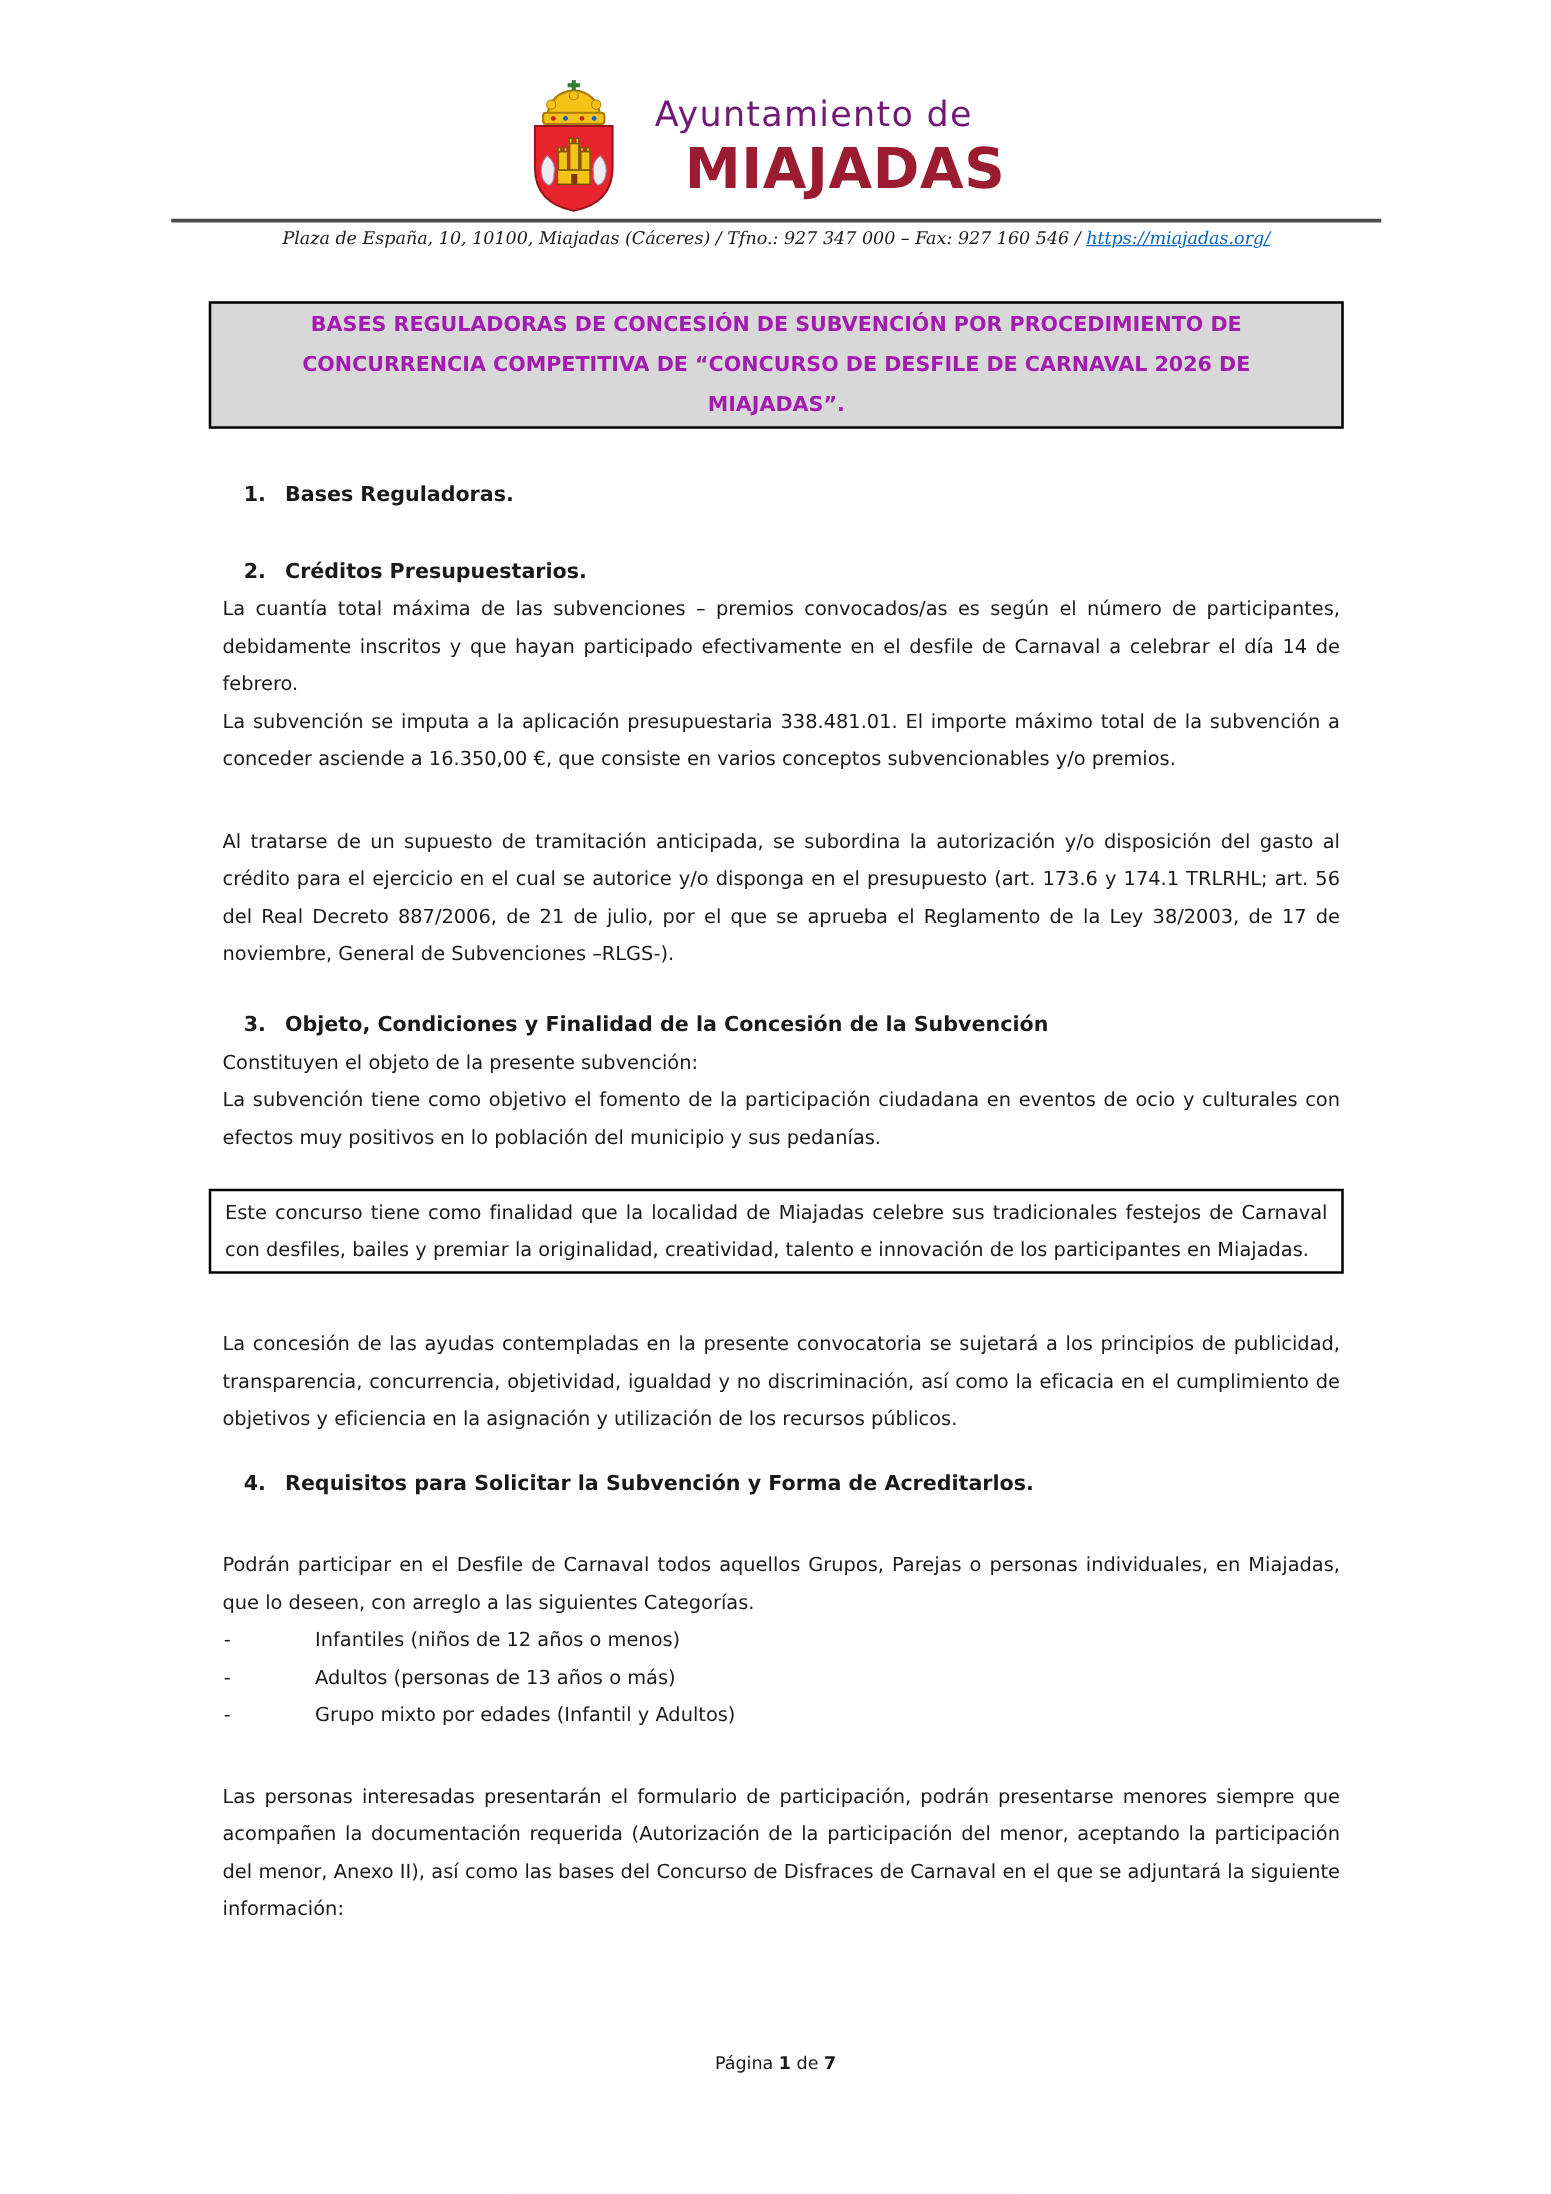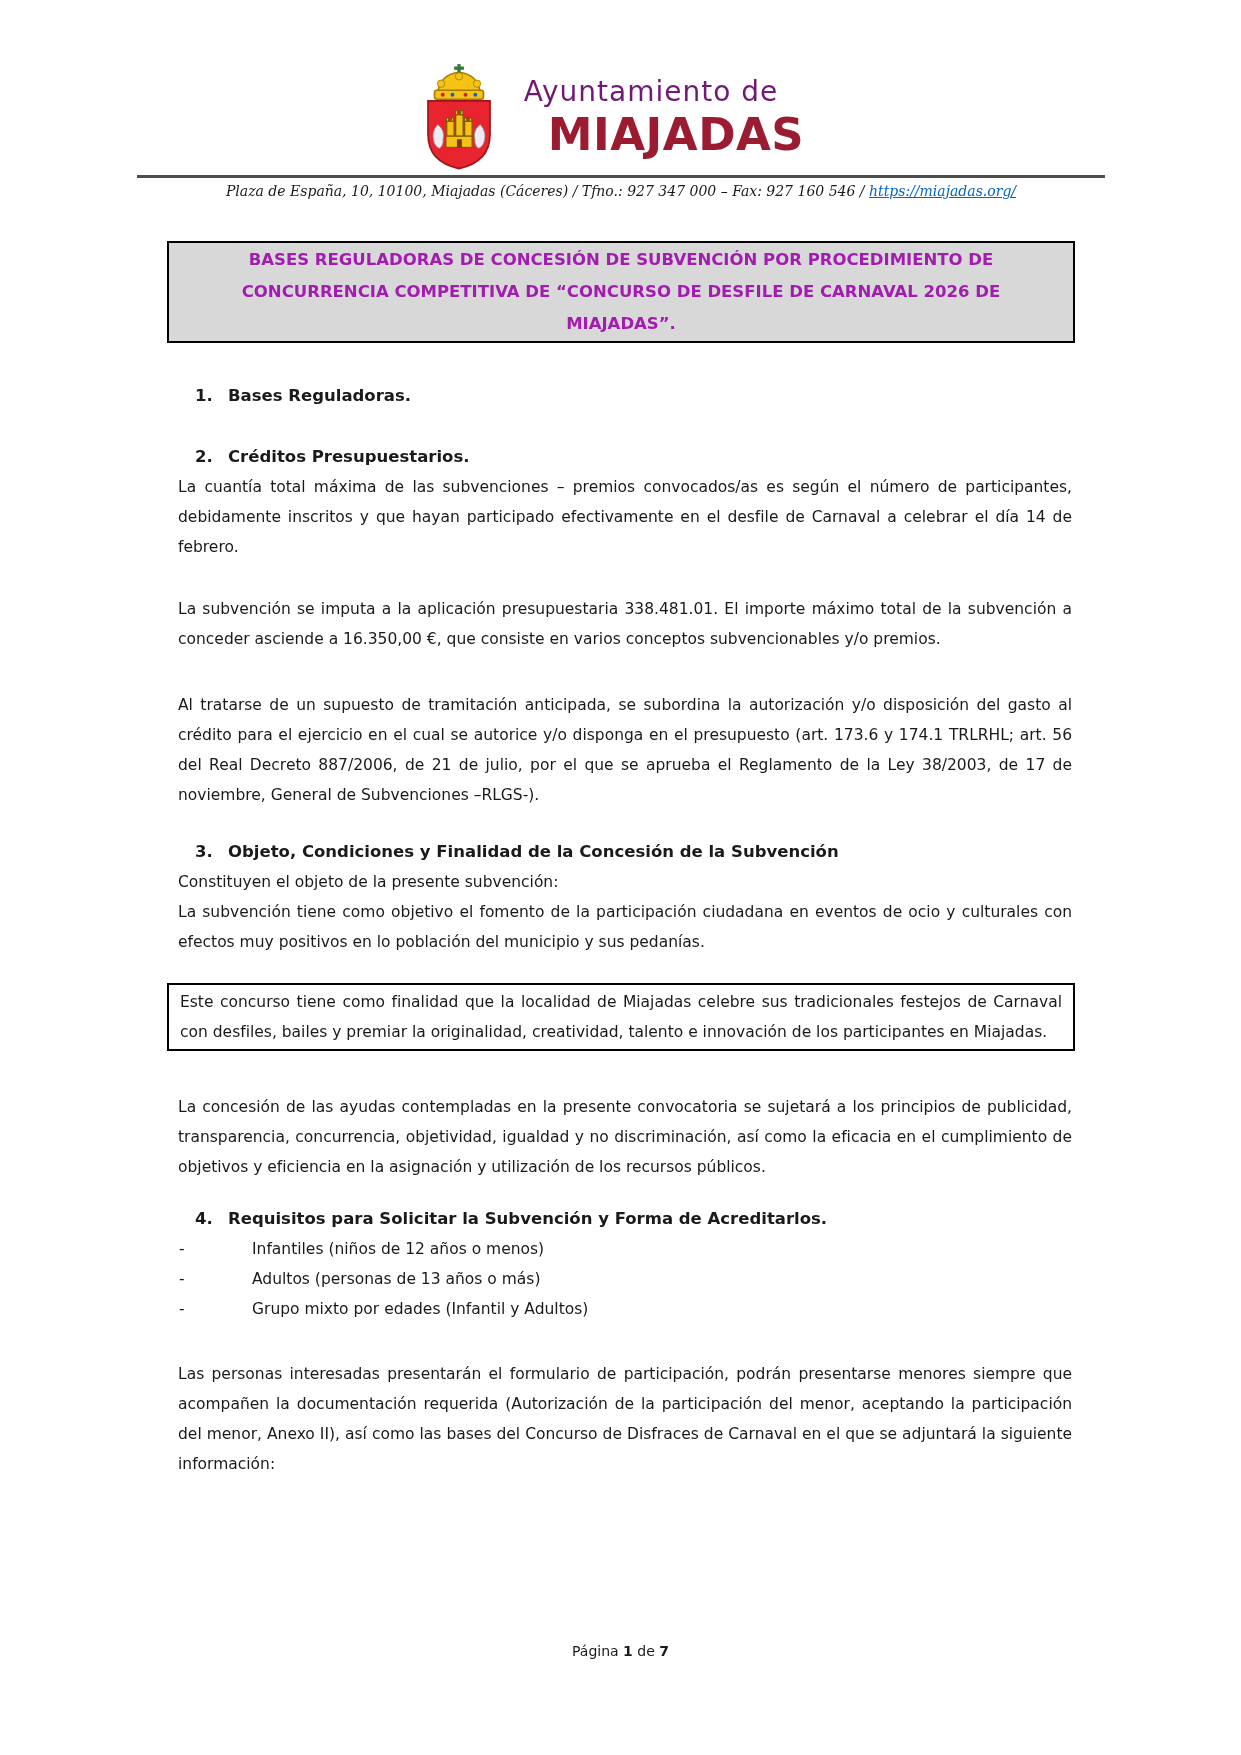--- a/index.html
+++ b/index.html
@@ -41,21 +41,21 @@
   .sec-num{width:33px;flex:none;}
   .h1{margin-top:38px;}
   .h2{margin-top:31px;}
   .h3{margin-top:27px;}
   .h4{margin-top:22px;}
   .para{
     font-size:15.5px;line-height:30px;
     text-align:justify;
     margin:0;padding:0 3px 0 11px;
   }
-  .mt32{margin-top:32px;}
+  .mt32{}
   .mt35{margin-top:35px;}
   .mt36{margin-top:36px;}
   .mt41{margin-top:41px;}
   .boxed-note{
     margin-top:26px;
     border:2px solid #000;
     background:#fff;
     padding:2px 10px;
   }
   .boxed-note .para{padding:0 1px;}
@@ -141,20 +141,21 @@
   <div class="boxed-note">
     <p class="para">Este concurso tiene como finalidad que la localidad de Miajadas celebre sus tradicionales festejos de Carnaval con desfiles, bailes y premiar la originalidad, creatividad, talento e innovación de los participantes en Miajadas.</p>
   </div>
 
   <p class="para mt41">La concesión de las ayudas contempladas en la presente convocatoria se sujetará a los principios de publicidad, transparencia, concurrencia, objetividad, igualdad y no discriminación, así como la eficacia en el cumplimiento de objetivos y eficiencia en la asignación y utilización de los recursos públicos.</p>
 
   <div class="sec-heading h4">
     <span class="sec-num">4.</span>
     <span>Requisitos para Solicitar la Subvención y Forma de Acreditarlos.</span>
   </div>
+  <p class="para mt35">Podrán participar en el Desfile de Carnaval todos aquellos Grupos, Parejas o personas individuales, en Miajadas, que lo deseen, con arreglo a las siguientes Categorías.</p>
 
   <ul class="cat-list">
     <li class="cat-item">
       <span class="cat-marker">-</span>
       <span>Infantiles (niños de 12 años o menos)</span>
     </li>
     <li class="cat-item">
       <span class="cat-marker">-</span>
       <span>Adultos  (personas de 13 años o más)</span>
     </li>

